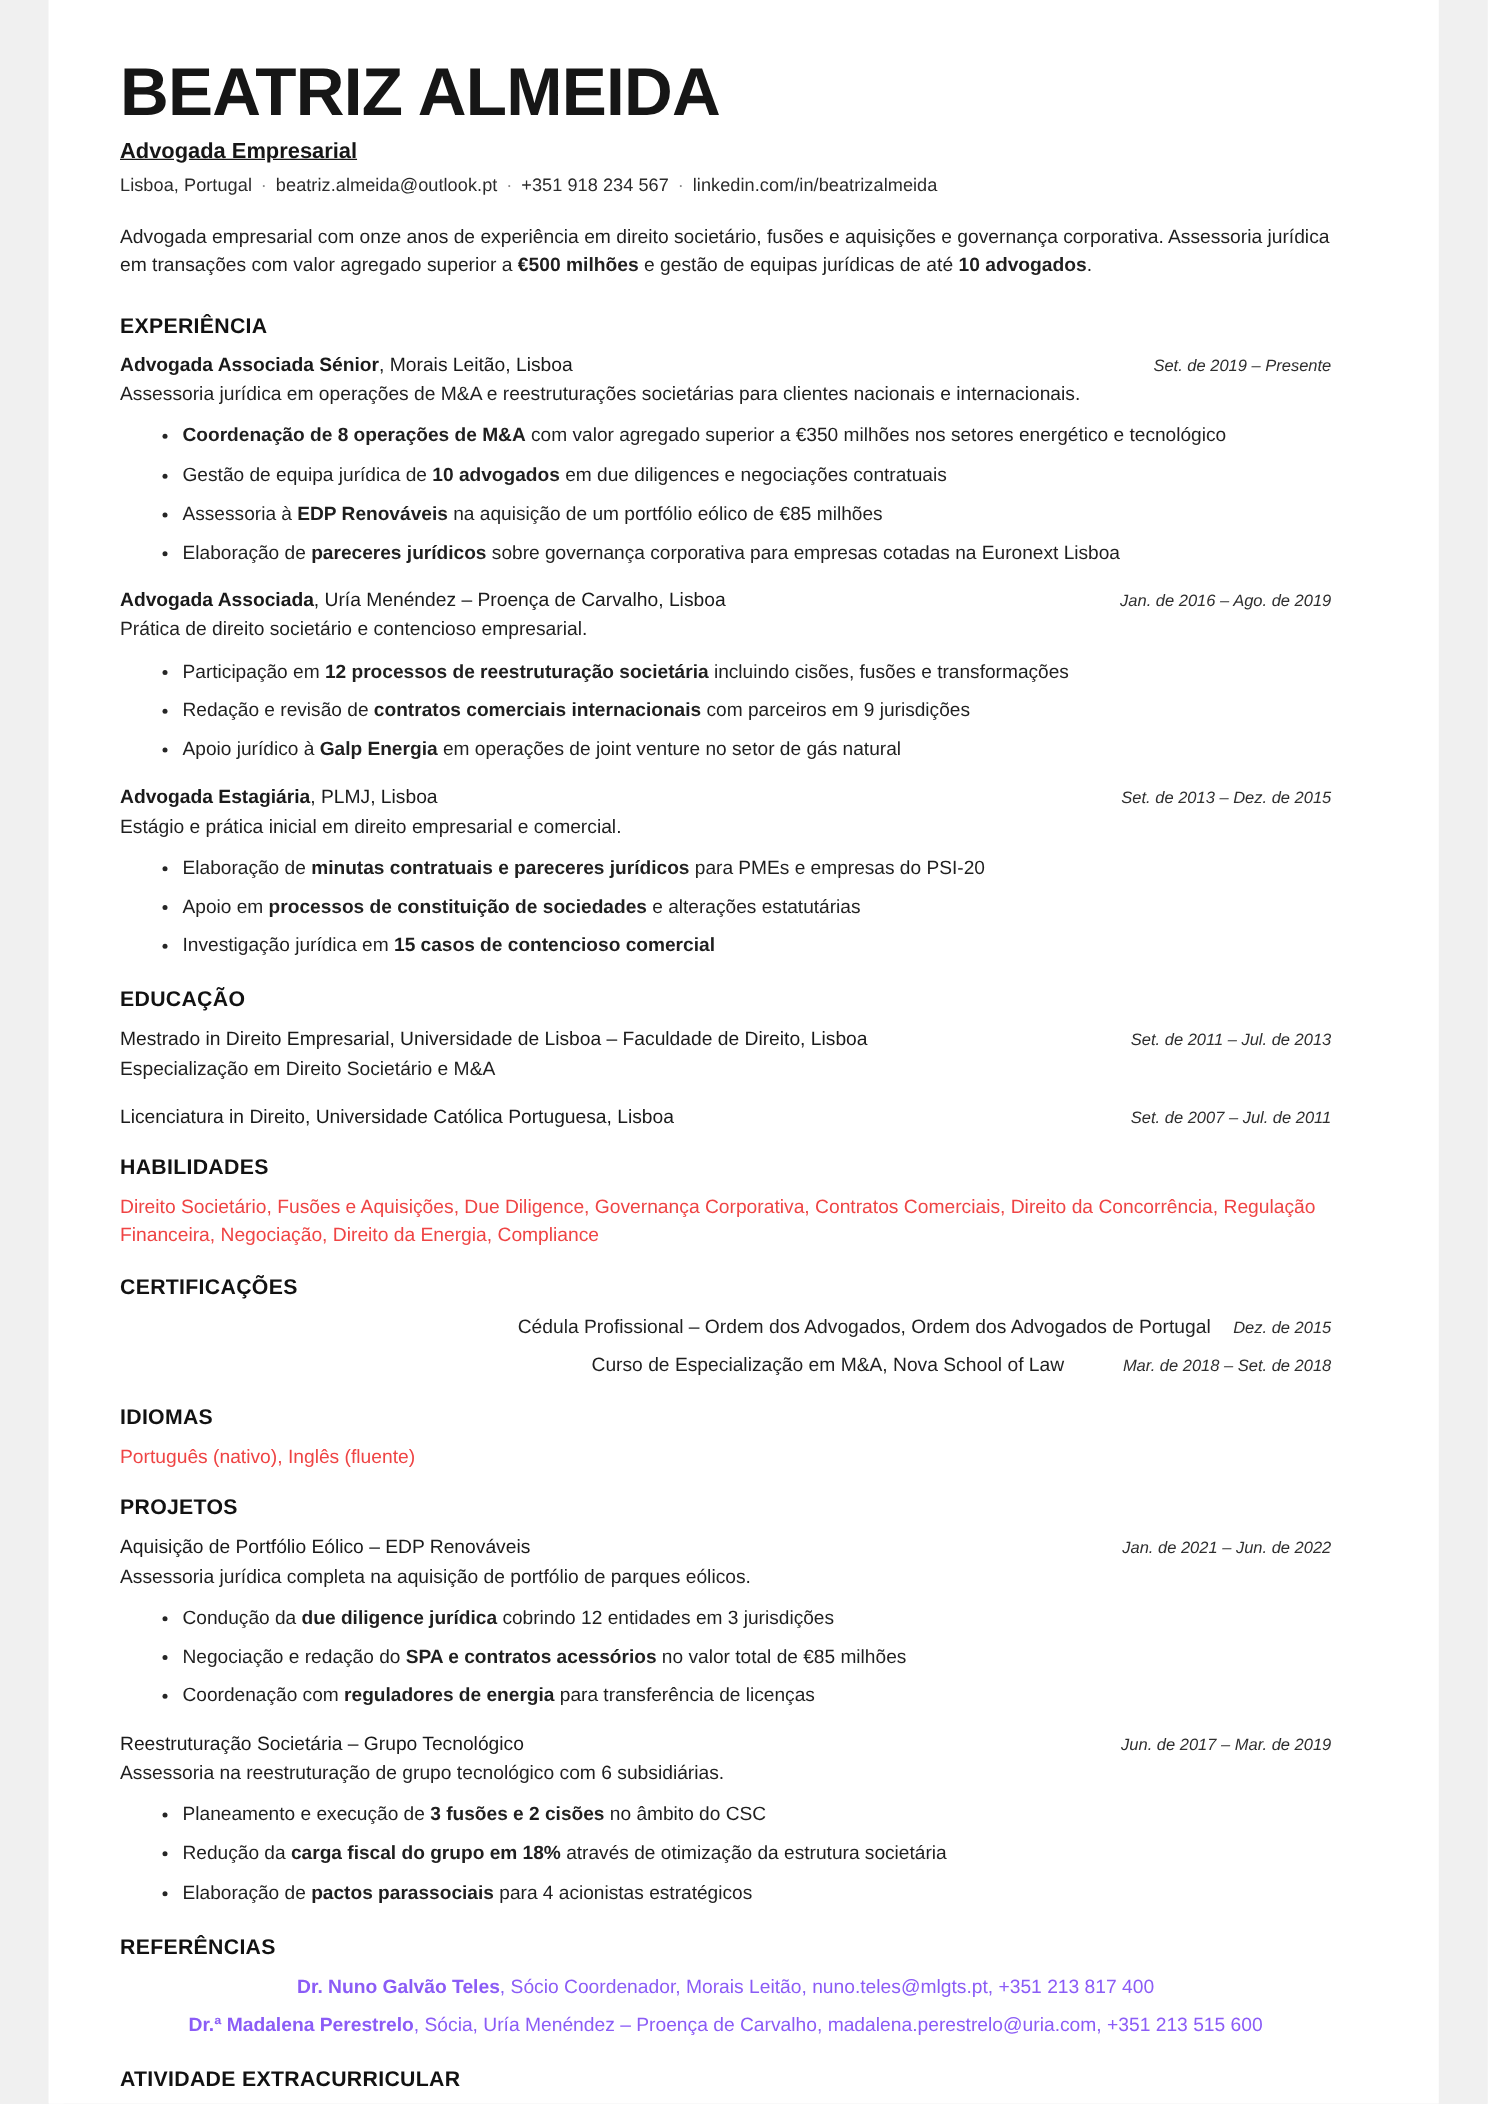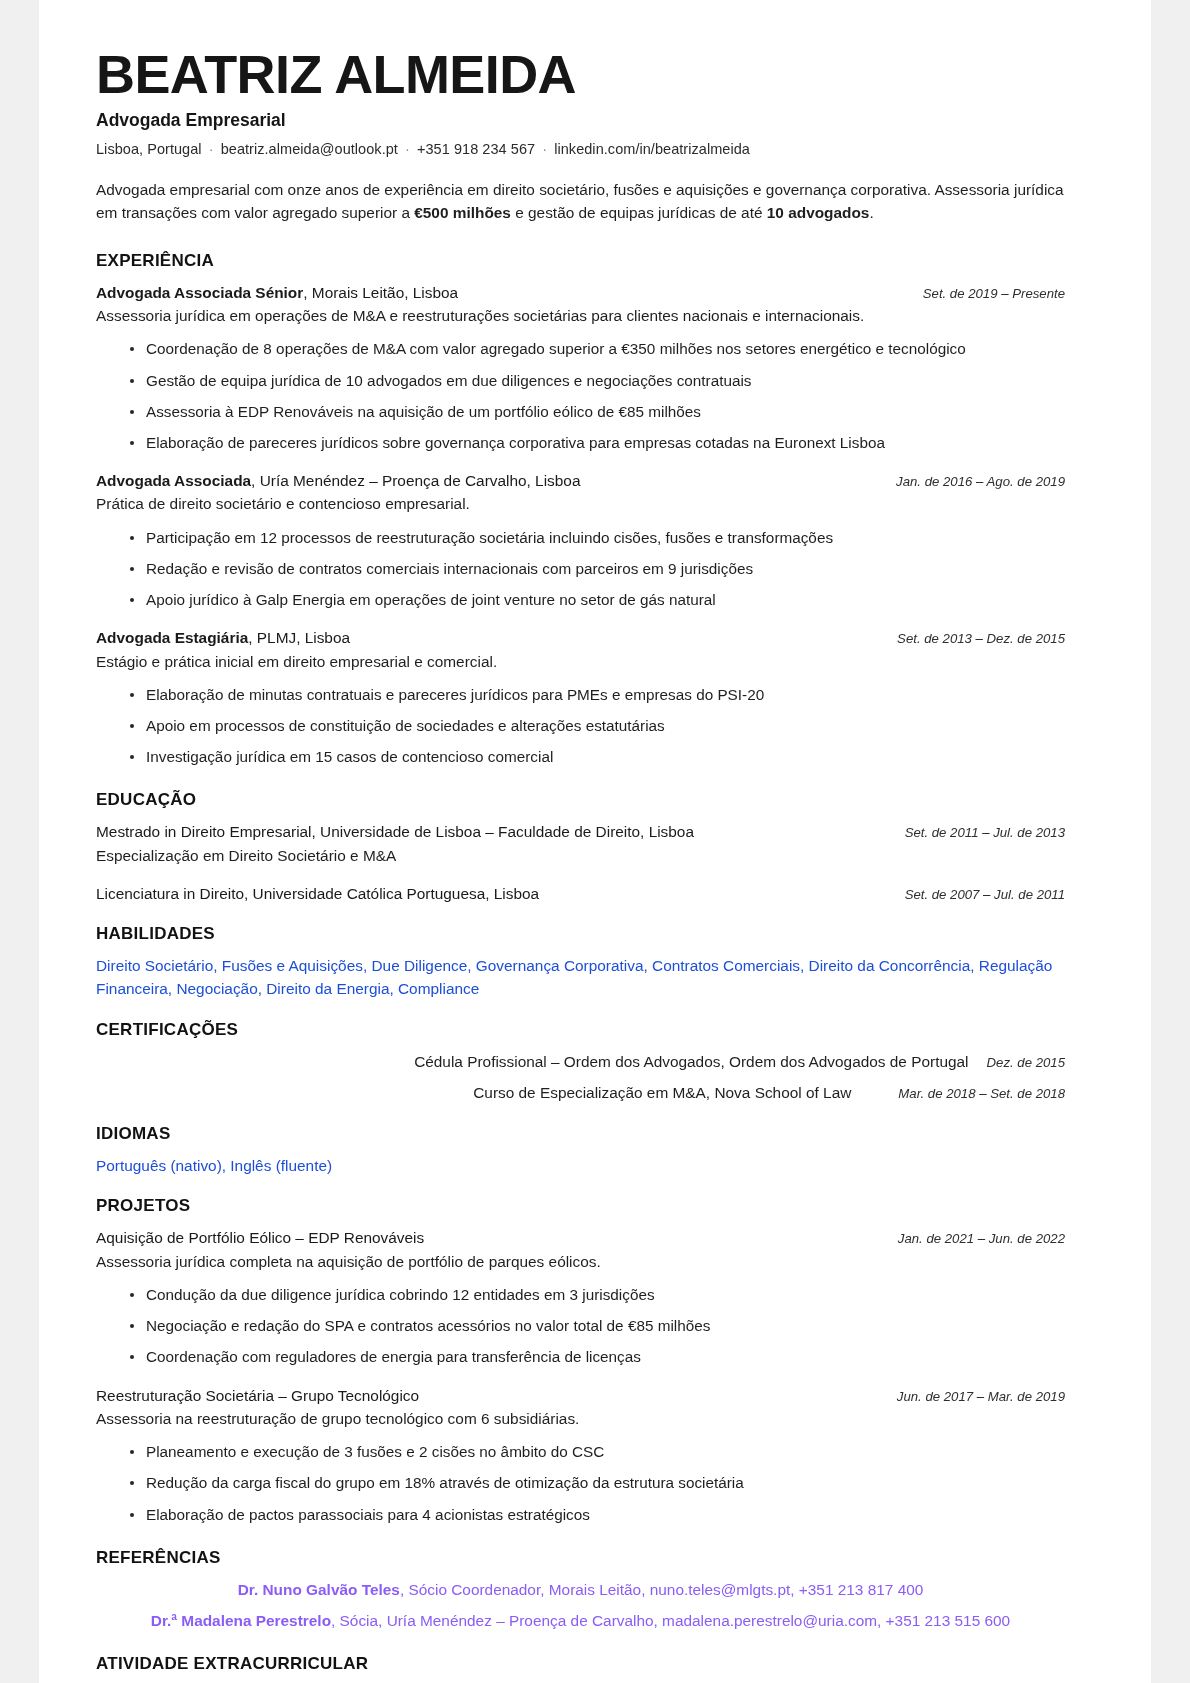--- a/index.html
+++ b/index.html
@@ -35,20 +35,21 @@
     letter-spacing: -0.6px;
     line-height: 1.04;
     margin: 0 0 8px 0;
     color: #161616;
   }
   .headline {
     font-size: 17.5px;
     font-weight: 700;
     margin: 0 0 10px 0;
     color: #161616;
+    text-decoration: underline;
   }
   .contact {
     font-size: 14.5px;
     color: #2b2b2b;
     margin: 0 0 22px 0;
     letter-spacing: 0.05px;
   }
   .contact .sep {
     color: #8a8a8a;
     padding: 0 3px;
@@ -127,27 +128,27 @@
   ul.bullets li::before {
     content: "";
     position: absolute;
     left: 0;
     top: 9px;
     width: 4px;
     height: 4px;
     border-radius: 50%;
     background: #262626;
   }
-  ul.bullets li b { font-weight: 400; }
+  ul.bullets li b { font-weight: 700; }
 
   
   .plain {
     font-size: 15.4px;
     line-height: 1.48;
-    color: #1d4ed8;
+    color: #ef4444;
     margin: 0;
     max-width: 1000px;
   }
   .simple-row {
     display: flex;
     align-items: baseline;
     justify-content: flex-end;
     gap: 18px;
     margin-bottom: 9px;
   }

